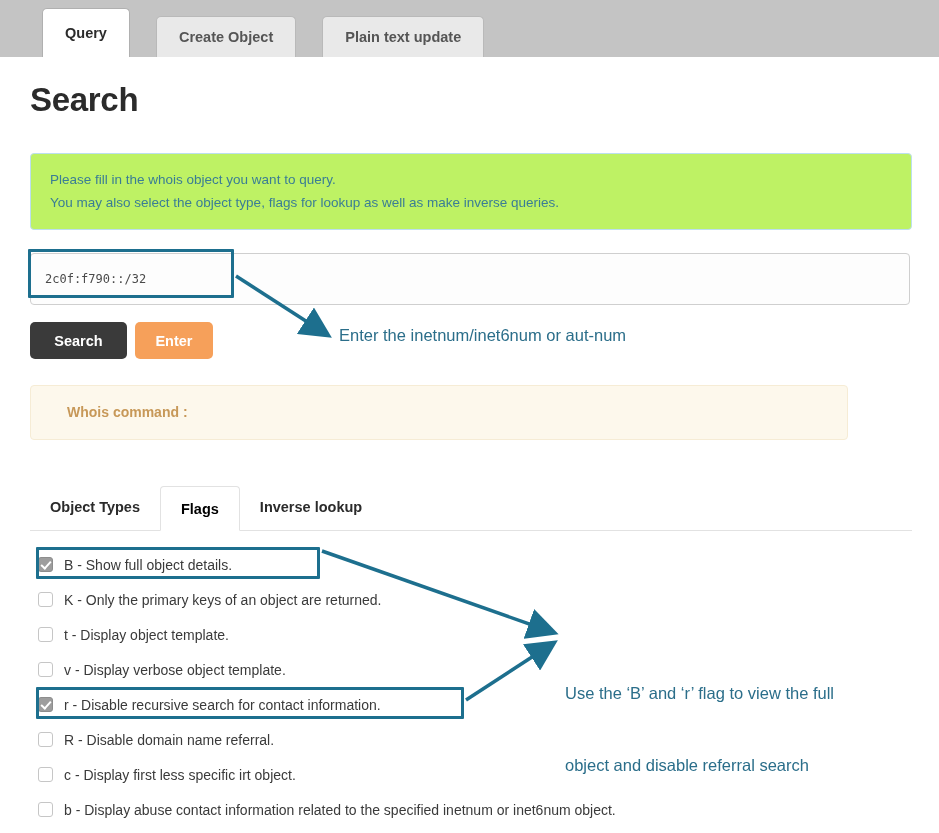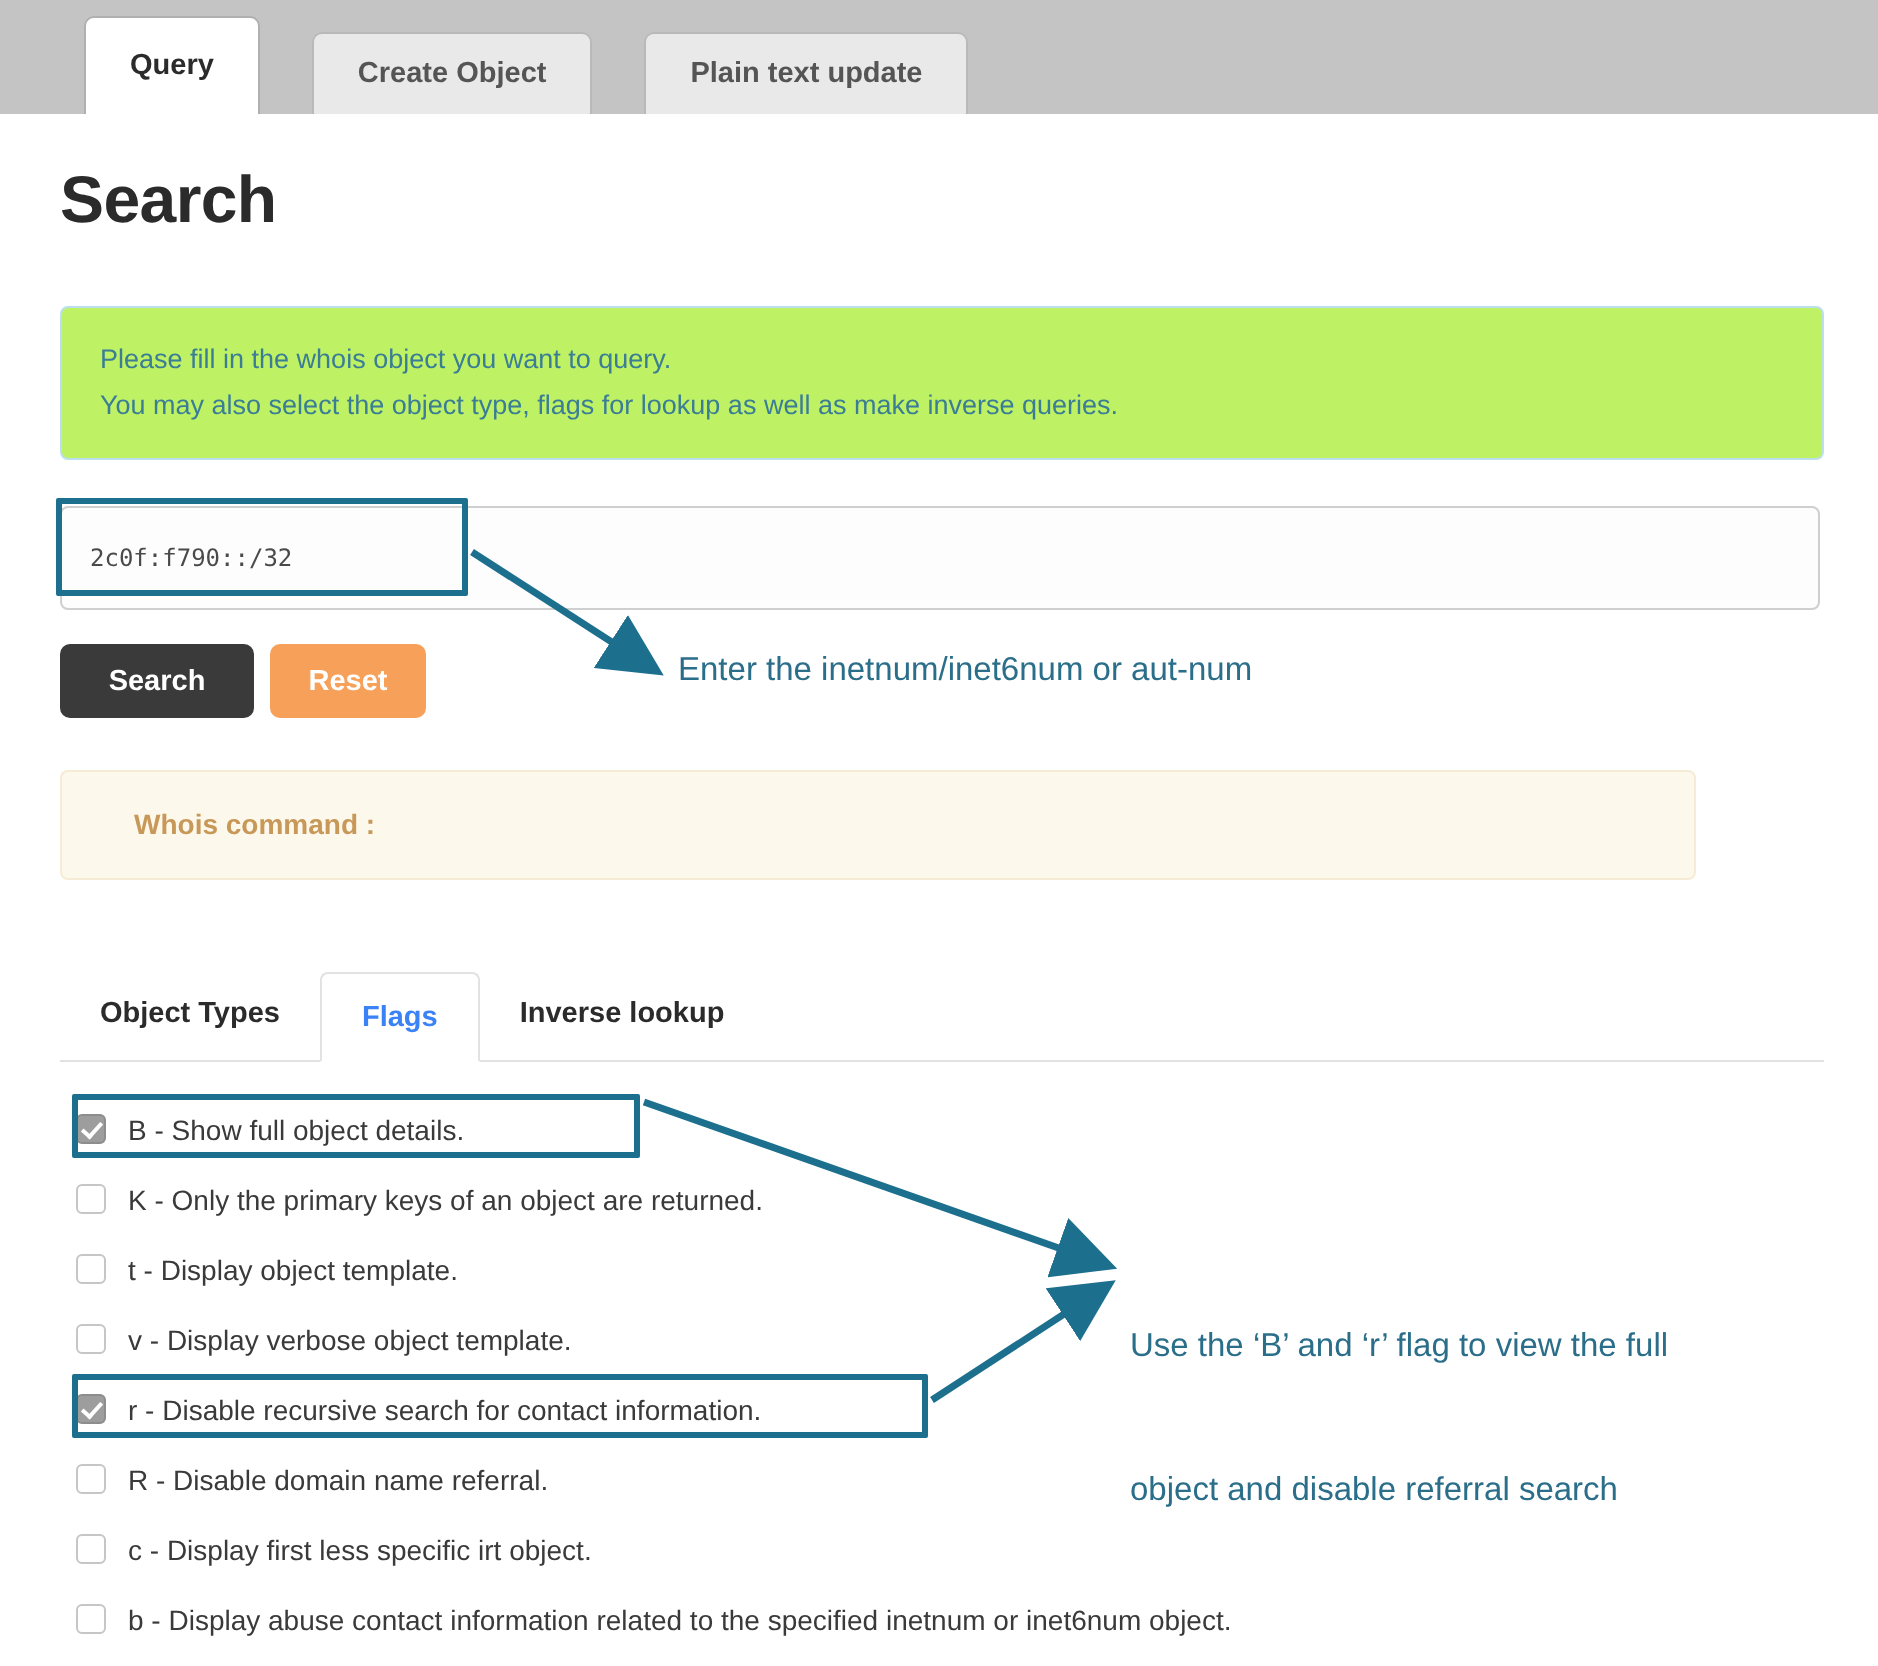--- a/index.html
+++ b/index.html
@@ -167,21 +167,21 @@
     box-sizing: border-box;
     cursor: pointer;
     white-space: nowrap;
   }
   .itab.active {
     background: #ffffff;
     border: 1px solid #e2e2e2;
     border-bottom: 1px solid #ffffff;
     border-radius: 4px 4px 0 0;
     margin-bottom: -1px;
-    color: #3b82f6;
+    color: #000000;
   }
 
   
   .flags {
     position: absolute;
     left: 38px; top: 490px;
     width: 860px;
   }
   .flag-row {
     display: flex;
@@ -228,21 +228,21 @@
     pointer-events: none;
   }
   .anno-text {
     position: absolute;
     color: #2b6e8a;
     font-size: 16.5px;
     line-height: 1.45;
     white-space: pre;
   }
   .anno-1 { left: 339px; top: 324px; }
-  .anno-2 { left: 565px; top: 614px; }
+  .anno-2 { left: 565px; top: 634px; }
 
   .hl-box {
     position: absolute;
     border: 3px solid #1d6f8e;
     box-sizing: border-box;
     border-radius: 1px;
   }
   .hl-input { left: 28px; top: 249px; width: 206px; height: 49px; }
   .hl-b     { left: 36px; top: 547px; width: 284px; height: 32px; }
   .hl-r     { left: 36px; top: 687px; width: 428px; height: 32px; }
@@ -263,21 +263,21 @@
   <div class="page-title">Search</div>
 
   <div class="alert-info">
     <div>Please fill in the whois object you want to query.</div>
     <div>You may also select the object type, flags for lookup as well as make inverse queries.</div>
   </div>
 
   <input class="search-input" type="text" value="2c0f:f790::/32" style="">
 
   <button class="btn btn-search">Search</button>
-  <button class="btn btn-reset">Reset</button>
+  <button class="btn btn-reset">Enter</button>
 
   <div class="alert-whois">
     <span>Whois command :</span>
   </div>
 
   <div class="inner-tabs">
     <div class="itab">Object Types</div>
     <div class="itab active">Flags</div>
     <div class="itab">Inverse lookup</div>
   </div>

